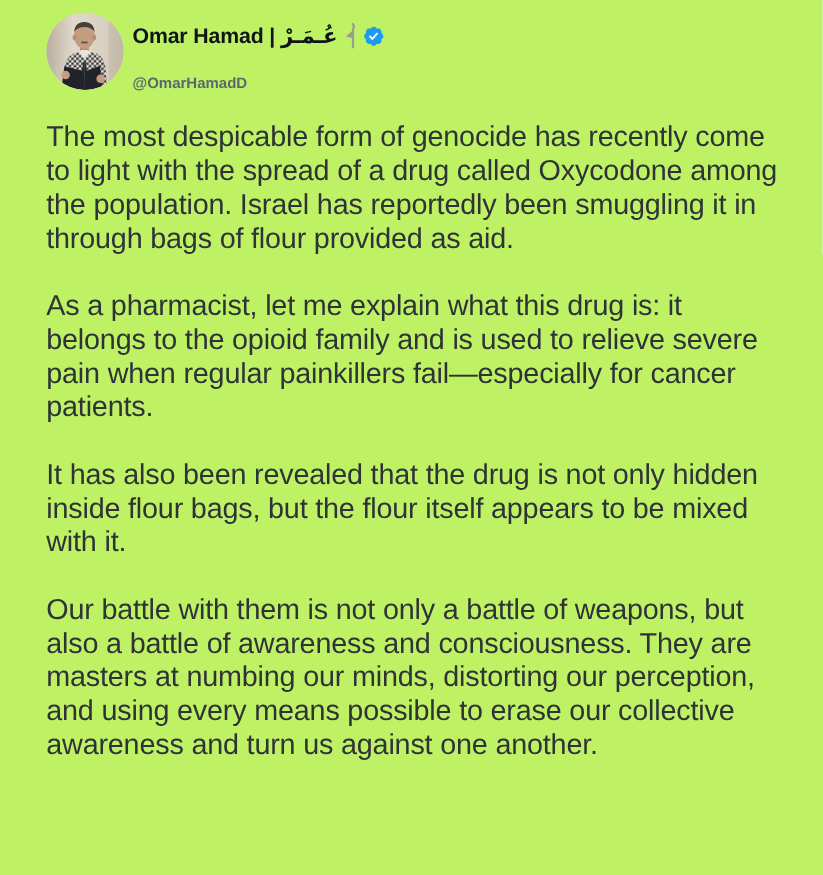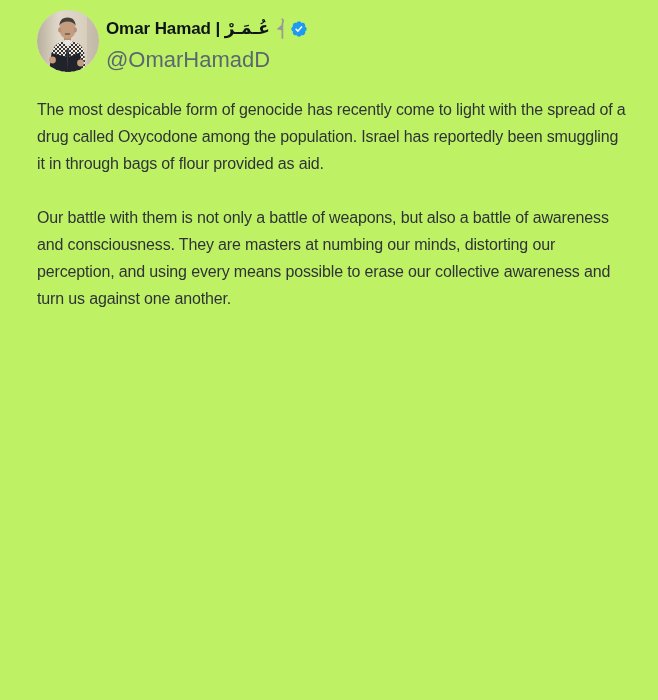--- a/index.html
+++ b/index.html
@@ -37,31 +37,32 @@
     font-size: 17px;
     font-weight: 700;
     color: #0f1419;
     letter-spacing: -0.1px;
     white-space: nowrap;
   }
   .glyph { display: inline-flex; align-items: center; margin-left: 1px; }
   .glyph svg, .badge svg { display: block; }
   .badge { display: inline-flex; align-items: center; }
   .handle {
-    font-size: 22px;
+    font-size: 12px;
     color: #5b6770;
-    margin-top: 8px;
+    margin-top: 20px;
+    font-weight: bold;
   }
   .body {
     margin-top: 23px;
     width: 592px;
   }
   .body p {
     margin: 0 0 27px 0;
-    font-size: 16px;
+    font-size: 23px;
     line-height: 27px;
     color: #2f3337;
     letter-spacing: -0.15px;
   }
   .body p:last-child { margin-bottom: 0; }
 </style>
 </head>
 <body>
 
 <div class="page">
@@ -130,16 +131,18 @@
             <path d="M9.662 14.85l-3.429-3.428 1.293-1.302 2.072 2.072 4.4-4.794 1.347 1.246z" fill="#ffffff"></path>
           </svg>
         </span>
       </div>
       <div class="handle">@OmarHamadD</div>
     </div>
   </div>
 
   <div class="body">
     <p>The most despicable form of genocide has recently come to light with the spread of a drug called Oxycodone among the population. Israel has reportedly been smuggling it in through bags of flour provided as aid.</p>
+    <p>As a pharmacist, let me explain what this drug is: it belongs to the opioid family and is used to relieve severe pain when regular painkillers fail—especially for cancer patients.</p>
+    <p>It has also been revealed that the drug is not only hidden inside flour bags, but the flour itself appears to be mixed with it.</p>
     <p>Our battle with them is not only a battle of weapons, but also a battle of awareness and consciousness. They are masters at numbing our minds, distorting our perception, and using every means possible to erase our collective awareness and turn us against one another.</p>
   </div>
 
 </div>
 
 </body></html>

